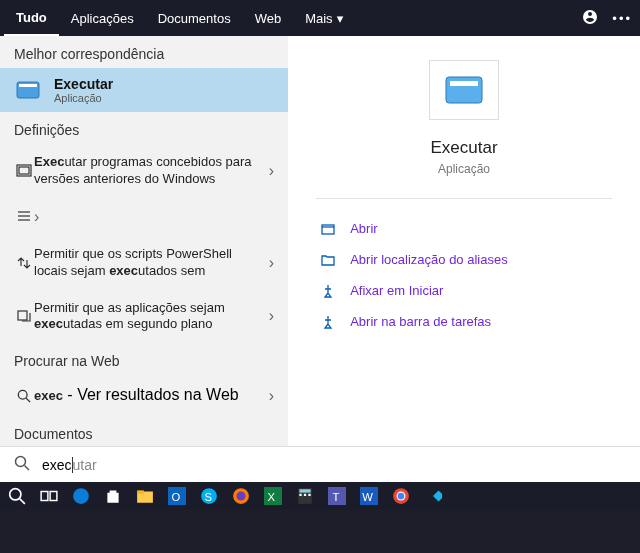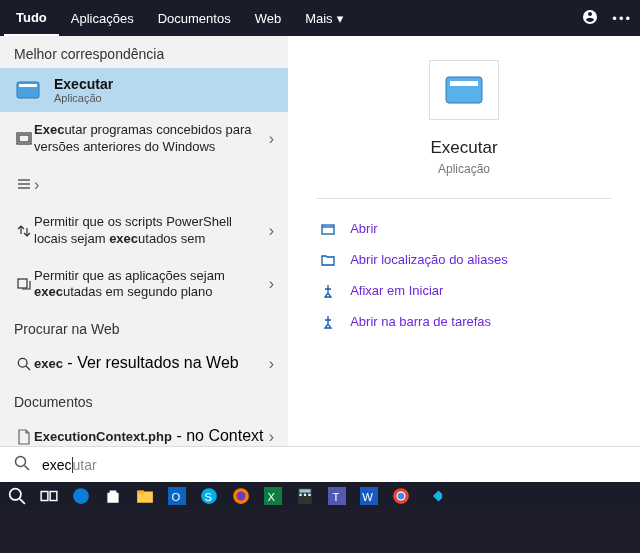--- a/index.html
+++ b/index.html
@@ -77,20 +77,21 @@
               <rect x="1" y="1" width="22" height="16" rx="2" fill="#4aa0e0" stroke="#2d7ab8"></rect>
               <rect x="3" y="3" width="18" height="3" fill="#fff"></rect>
             </svg>
         </div>
         <div>
           <div class="best-match-title">Executar</div>
           <div class="best-match-sub">Aplicação</div>
         </div>
       </div>
 
+      <div class="section-header">Definições</div>
 
       <div class="result-row">
         <div class="icn">
             <svg width="16" height="16" viewBox="0 0 16 16" fill="none" stroke="#333" stroke-width="1.2">
               <rect x="1" y="2" width="14" height="11"></rect>
               <rect x="3" y="4" width="10" height="7"></rect>
             </svg>
           </div>
         <div class="txt"><span class="bold">Exec</span><span>utar programas concebidos para versões anteriores do Windows</span></div>
         <div class="chev">›</div>

